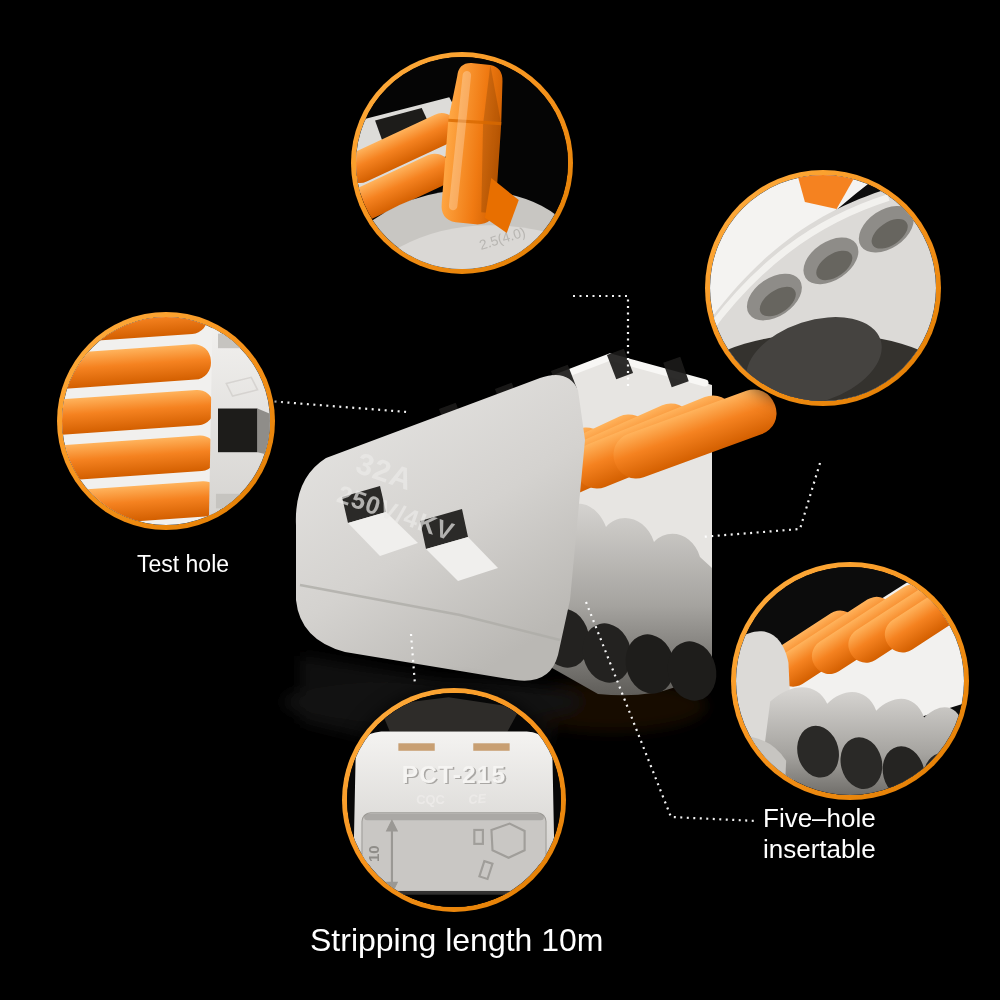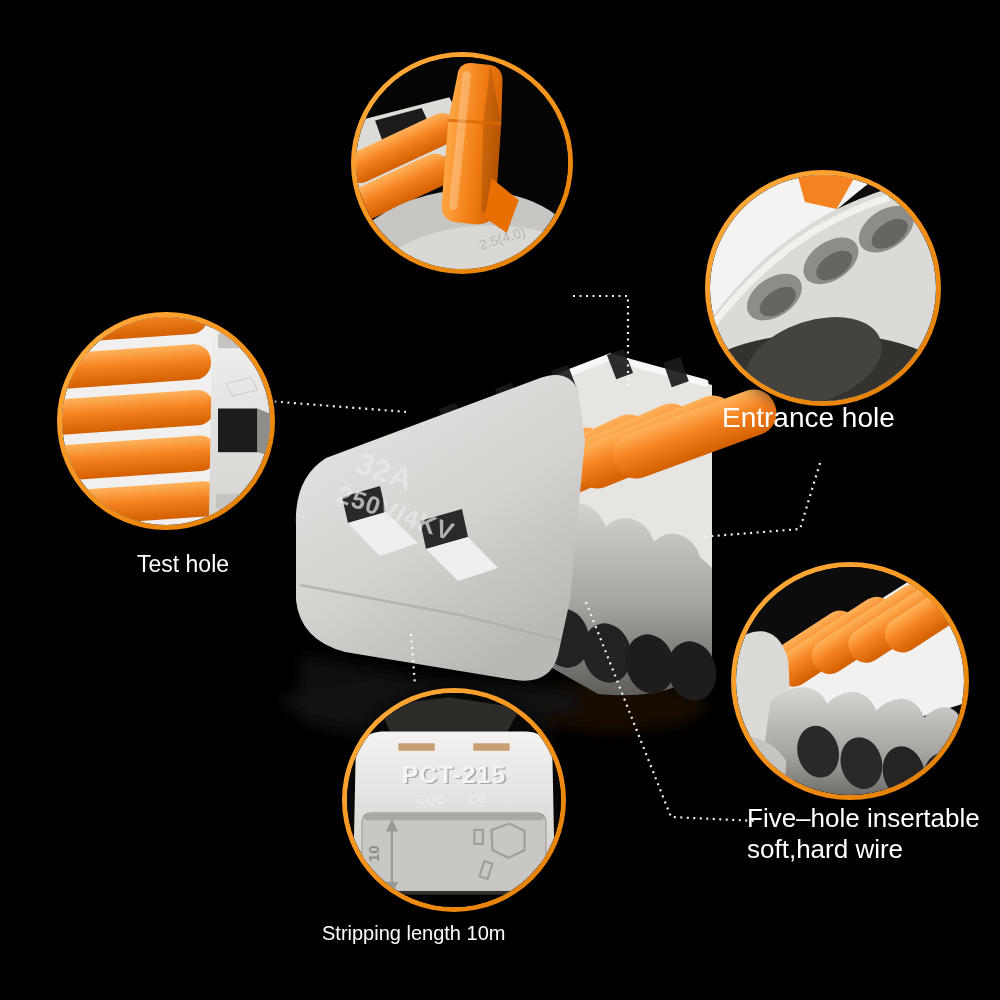--- a/index.html
+++ b/index.html
@@ -4,22 +4,22 @@
 <style>
   html,body{margin:0;padding:0;background:#000;}
   .stage{position:relative;width:1000px;height:1000px;background:#000;overflow:hidden;
          font-family:"Liberation Sans",sans-serif;}
   .scene{position:absolute;left:0;top:0;width:1000px;height:1000px;}
   .label{position:absolute;color:#fff;font-weight:400;}
   .lbl-wiring{left:300px;top:272px;width:266px;text-align:right;font-size:28px;line-height:34px;}
   .lbl-entrance{left:722px;top:402px;font-size:28px;}
   .lbl-test{left:137px;top:551px;font-size:23px;}
   .lbl-five{left:747px;top:803px;width:240px;font-size:26px;line-height:31px;}
-  .lbl-five .indent{}
-  .lbl-strip{left:322px;top:922px;font-size:20px;}
+  .lbl-five .indent{margin-left:16px;}
+  .lbl-strip{left:310px;top:922px;font-size:32px;}
   .ring{position:absolute;border-radius:50%;padding:5px;
         background:linear-gradient(140deg,#ffb043 0%,#f7941d 45%,#e07c00 100%);
         box-shadow:0 0 18px rgba(0,0,0,.8);}
   .ring .inner{width:100%;height:100%;border-radius:50%;overflow:hidden;background:#060606;position:relative;}
   .ring svg{position:absolute;left:0;top:0;width:100%;height:100%;}
   .c-top{left:351px;top:52px;width:212px;height:212px;}
   .c-right{left:705px;top:170px;width:226px;height:226px;}
   .c-left{left:57px;top:312px;width:208px;height:208px;}
   .c-br{left:731px;top:562px;width:228px;height:228px;}
   .c-bottom{left:342px;top:688px;width:214px;height:214px;}
@@ -250,21 +250,19 @@
             <rect x="126" y="158" width="8" height="15" transform="rotate(18 130 165)"></rect>
           </g>
         </g>
         <rect x="0" y="185" width="200" height="25" fill="#000000" opacity=".75"></rect>
       </svg>
     </div>
   </div>
 
   <div class="label lbl-wiring">
   </div>
-  <div class="label lbl-entrance">Entrance hole</div>
   <div class="label lbl-test">Test hole</div>
   <div class="label lbl-five">
     <div class="indent">Five–hole insertable</div>
-    <div>soft,hard wire</div>
   </div>
   <div class="label lbl-strip">Stripping length 10m</div>
 
 </div>
 
 </body></html>

